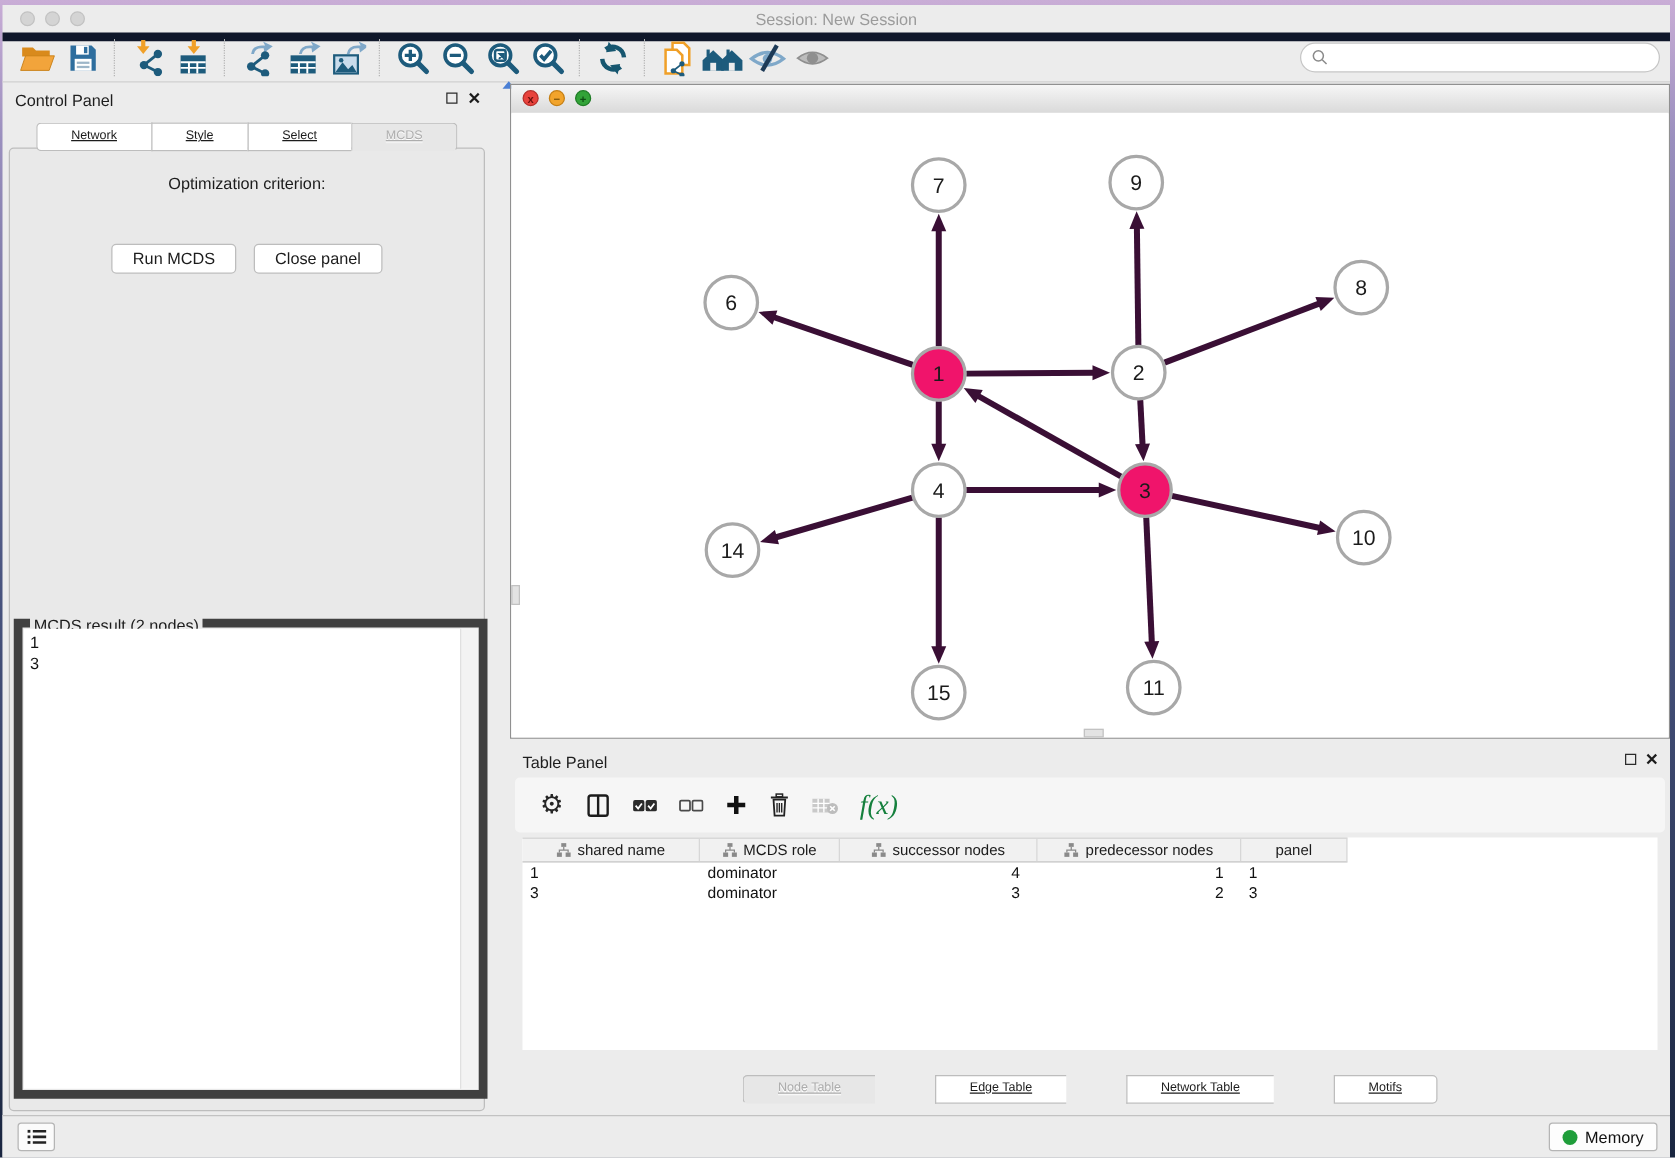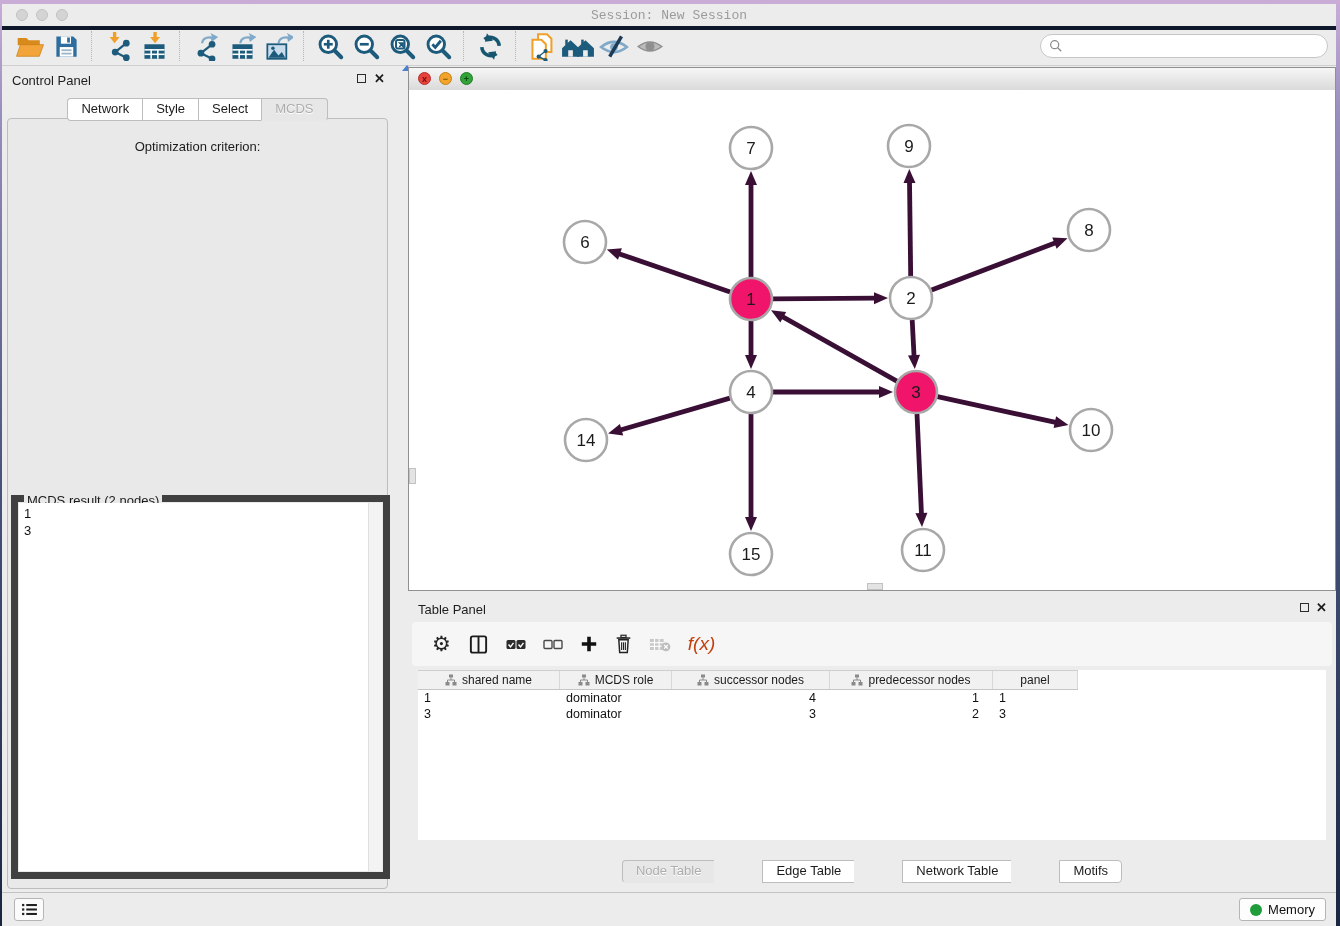--- a/index.html
+++ b/index.html
@@ -4,39 +4,39 @@
 <style>
   html,body{margin:0;padding:0;}
   body{
     width:1340px;height:926px;overflow:hidden;position:relative;
     font-family:"Liberation Sans",sans-serif;
     background:linear-gradient(180deg,#c9add6 0%,#9a8fbe 12%,#4a5580 50%,#1a2640 100%);
     -webkit-font-smoothing:antialiased;
   }
   .app{position:absolute;left:2px;top:4px;right:4px;bottom:0;background:#ececec;}
   
-  .titlebar{position:absolute;left:0;top:0;right:0;height:22px;border-bottom:4px solid #0f172a;font-family:Liberation Mono, monospace;}
+  .titlebar{position:absolute;left:0;top:0;right:0;height:22px;border-bottom:7px solid #0f172a;}
   .tl{position:absolute;top:5px;width:12px;height:12px;border-radius:50%;background:#d4d4d4;border:1px solid #c2c2c2;box-sizing:border-box;}
   .win-title{position:absolute;left:0;right:0;top:4px;text-align:center;font-size:13px;color:#9b9b9b;}
   
   .toolbar{position:absolute;left:0;top:23px;right:0;height:39px;border-bottom:1px solid #cfcfcf;display:flex;align-items:center;padding-left:10px;box-sizing:border-box;}
   .tb-btn{width:36px;height:34px;display:flex;align-items:center;justify-content:center;flex:0 0 auto;}
   .tb-sep{width:1px;height:30px;border-left:1px dotted #b5b5b5;margin:0 7px;flex:0 0 auto;}
   .search-wrap{margin-left:auto;margin-right:8px;width:288px;height:24px;background:#fff;border:1px solid #c6c6c6;border-radius:12px;display:flex;align-items:center;padding-left:8px;box-sizing:border-box;}
   .search-wrap input{border:none;outline:none;background:transparent;font-size:13px;width:240px;margin-left:4px;font-family:"Liberation Sans",sans-serif;}
   
   .content{position:absolute;left:0;top:63px;right:0;bottom:33px;border-radius:28px;}
   
   .cpanel{position:absolute;left:0;top:0;width:391px;height:100%;}
   .panel-head{position:absolute;left:0;top:0;right:0;height:26px;}
   .panel-title{position:absolute;left:10px;top:6px;font-size:13px;color:#1e1e1e;}
   .float-ic{position:absolute;top:7px;width:9px;height:9px;border:1.5px solid #2b2b2b;box-sizing:border-box;}
   .close-ic{position:absolute;top:4px;font-size:13px;font-weight:bold;color:#1b1b1b;line-height:16px;}
   .cp-tabs{position:absolute;left:0;right:0;top:31px;display:flex;justify-content:center;z-index:3;}
-  .tab{background:#fff;border:1px solid #bdbdbd;border-right:none;font-size:13px;color:#1c1c1c;padding:3px 13px 4px;line-height:14px;}
+  .tab{background:#fff;border:1px solid #bdbdbd;border-right:none;font-size:10px;color:#1c1c1c;padding:3px 27px 4px;line-height:14px;text-decoration:underline;}
   .tab:first-child{border-radius:4px 0 0 4px;}
   .tab:last-child{border-right:1px solid #bdbdbd;border-radius:0 4px 4px 0;}
   .tab.active{background:#e7e7e7;color:#adadad;text-shadow:0 1px 0 #fff;border-bottom-color:#e7e7e7;}
   .cp-box{position:absolute;left:5px;right:5px;top:51px;bottom:4px;background:#e9e9e9;border:1px solid #bdbdbd;border-radius:4px;z-index:2;}
   .opt-label{position:absolute;left:0;right:0;top:20px;text-align:center;font-size:13px;color:#1c1c1c;}
   .dropdown{position:absolute;left:37px;top:43px;width:310px;height:22px;background:#fff;border:1px solid #bdbdbd;border-radius:4px;box-sizing:border-box;display:flex;align-items:center;}
   .dropdown .dd-text{font-size:13px;color:#1c1c1c;margin-left:8px;flex:1;}
   .dd-arrows{margin-right:7px;display:flex;flex-direction:column;gap:2px;align-items:center;}
   .dd-arrows i{display:block;width:0;height:0;border-left:4px solid transparent;border-right:4px solid transparent;}
   .dd-up{border-bottom:5px solid #6d6d6d;}
@@ -59,21 +59,21 @@
   .net-tl{position:absolute;top:4px;width:13px;height:13px;border-radius:50%;text-align:center;line-height:13px;font-size:9px;font-weight:bold;box-sizing:border-box;}
   .net-title{position:absolute;left:0;right:0;top:15px;text-align:center;font-size:13px;color:#1d1d1d;margin-top:40px;}
   .net-canvas{position:absolute;left:0;right:0;top:22px;bottom:0;background:#fff;}
   .grip-v{position:absolute;left:0;top:378px;width:7px;height:16px;background:#e3e3e3;border:1px solid #c2c2c2;box-sizing:border-box;}
   .grip-h{position:absolute;left:458px;bottom:0;width:16px;height:7px;background:#e3e3e3;border:1px solid #c2c2c2;box-sizing:border-box;}
   
   .tpanel{position:absolute;left:0;right:0;top:529px;height:290px;}
   .tp-toolbar{position:absolute;left:4px;right:4px;top:26px;height:44px;background:#f6f6f6;border-radius:4px;display:flex;align-items:center;gap:17px;padding-left:20px;box-sizing:border-box;}
   .tp-ic{display:flex;align-items:center;justify-content:center;}
   .gear-glyph{font-size:21px;color:#262626;line-height:20px;}
-  .fx-glyph{font-family:Liberation Sans, sans-serif;font-style:italic;font-size:19px;color:#c2410c;}
+  .fx-glyph{font-family:Liberation Serif, serif;font-style:italic;font-size:22px;color:#15803d;}
   .ttable{position:absolute;left:10px;right:10px;top:74px;height:170px;background:#fff;}
   .thead{display:flex;height:20px;border-top:1px solid #cfcfcf;border-bottom:1px solid #c6c6c6;background:#f1f1f1;width:660px;box-sizing:border-box;}
   .th{display:flex;align-items:center;font-size:12px;color:#1b1b1b;border-right:1px solid #d7d7d7;box-sizing:border-box;justify-content:center;gap:5px;}
   .trow{display:flex;height:16px;width:660px;}
   .td{font-size:12.5px;color:#111;box-sizing:border-box;padding-top:1px;}
   .tp-tabs{position:absolute;left:0;right:0;bottom:3px;display:flex;justify-content:center;gap:48px;}
   
   .statusbar{position:absolute;left:0;right:0;bottom:0;height:33px;border-top:1px solid #c2c2c2;background:#ececec;}
   .status-btn{position:absolute;left:12px;top:5px;width:30px;height:23px;background:#fbfbfb;border:1px solid #b5b5b5;border-radius:3px;display:flex;align-items:center;justify-content:center;box-sizing:border-box;}
   .memory-btn{position:absolute;right:10px;top:5px;height:23px;background:#fdfdfd;border:1px solid #b5b5b5;border-radius:3px;display:flex;align-items:center;gap:6px;padding:0 10px;box-sizing:border-box;}
@@ -325,20 +325,24 @@
         <div class="close-ic" style="right:8px">✕</div>
       </div>
       <div class="cp-tabs" id="cp-tabs">
           <div class="tab">Network</div>
           <div class="tab">Style</div>
           <div class="tab">Select</div>
           <div class="tab active">MCDS</div>
         </div>
       <div class="cp-box">
         <div class="opt-label">Optimization criterion:</div>
+        <div class="btn-row">
+          <button class="push-btn">Run MCDS</button>
+          <button class="push-btn">Close panel</button>
+        </div>
         <div class="result-box">
           <div class="result-legend">MCDS result (2 nodes)</div>
           <div class="result-inner">
             <div id="result-lines" style="padding-top:2px;">
                 <div class="result-line">1</div>
                 <div class="result-line">3</div>
               </div>
             <div class="result-scroll"></div>
           </div>
         </div>

